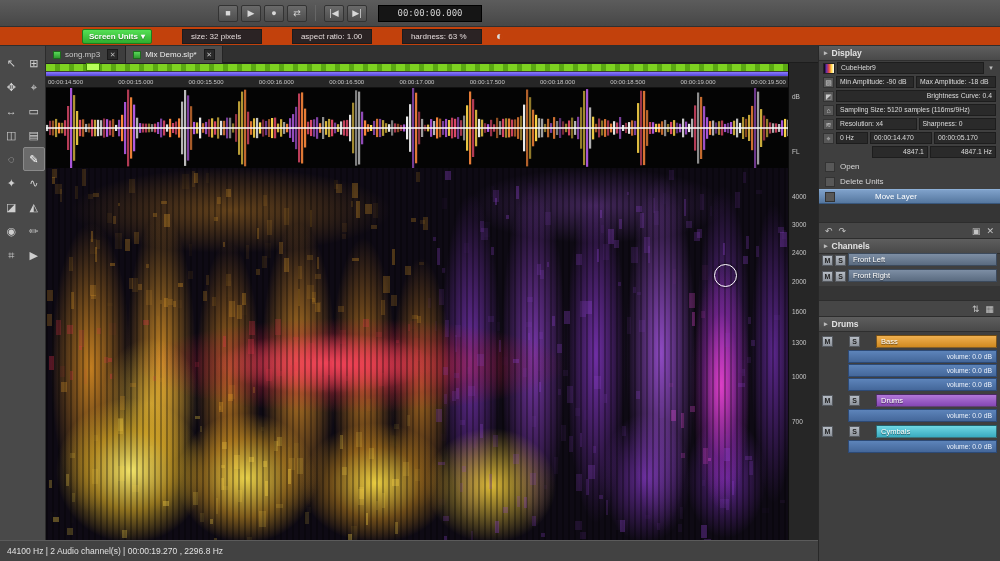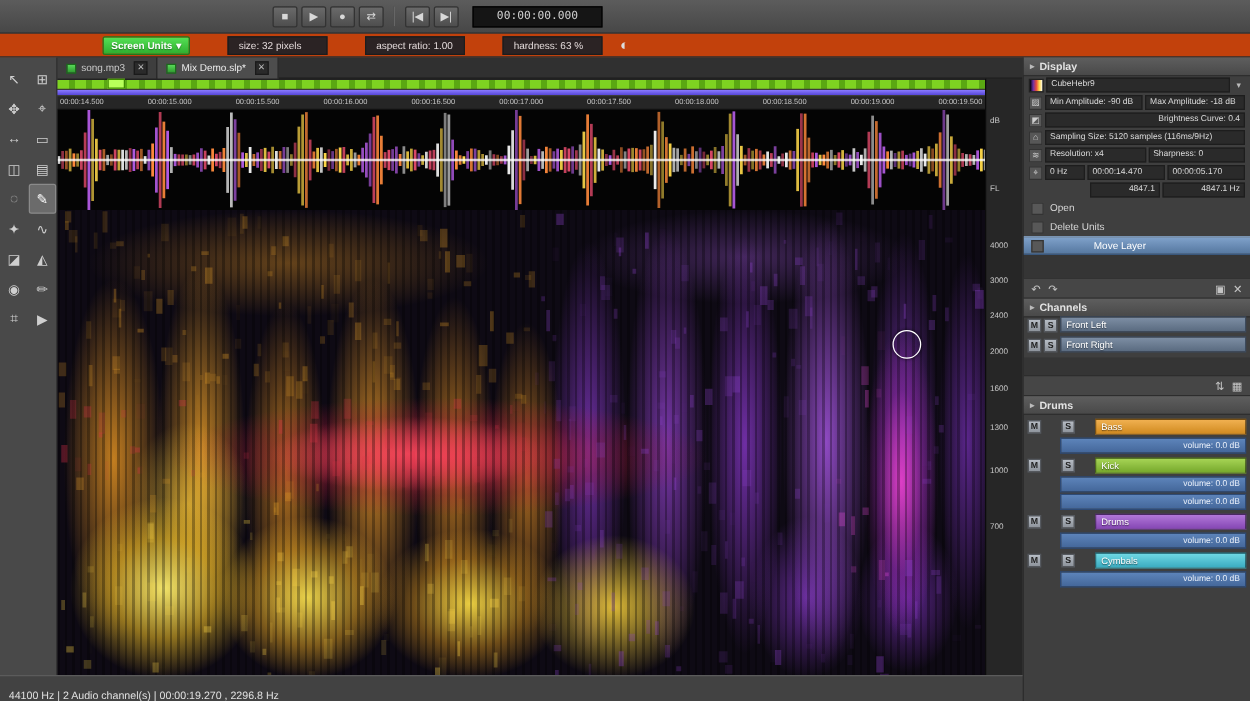--- a/index.html
+++ b/index.html
@@ -140,21 +140,21 @@
   .lb-guitar  { background:linear-gradient(#ef6c6c,#c93f3f); }
   .lb-drums   { background:linear-gradient(#b177d8,#8547b4); }
   .lb-cymbals { background:linear-gradient(#6fd8e4,#3aabc0); }
   .vrow { height:13px; margin:1px 3px 0 29px; background:linear-gradient(#5d84ba,#44679a);
           border:1px solid #2d4a76; display:flex; align-items:center; justify-content:flex-end;
           padding-right:4px; flex:0 0 13px; }
   .vrow span { font-size:6.8px; color:#eaf0fa; }
 
   
   #statusbar { position:absolute; left:0; top:540px; width:818px; height:21px; background:#424242;
-               border-top:1px solid #5b5b5b; display:flex; align-items:flex-end; padding-left:7px;
+               border-top:1px solid #5b5b5b; display:flex; align-items:center; padding-left:7px;
                font-size:8.5px; color:#e0e0e0; }
 
   
   #watermark { position:absolute; left:4px; top:2px; display:flex; align-items:center; gap:4px; z-index:50; }
   #wmlogo { width:40px; height:40px; border-radius:50%;
             background:conic-gradient(#28a8a0 0 130deg, #f08028 130deg 245deg, #efefef 245deg 360deg);
             display:flex; align-items:center; justify-content:center;
             box-shadow:0 1px 2px rgba(0,0,0,.4); }
   #wmlogo .inner { width:22px; height:22px; border-radius:50%; background:#fff;
                    display:flex; align-items:center; justify-content:center; }
@@ -1025,25 +1025,20 @@
 
     <div class="lrow">
       <span class="msbtn">M</span>
       <span class="msbtn">S</span>
       <div class="lbar lb-bass">Bass</div>
     </div>
     <div class="vrow">
       <span>volume: 0.0 dB</span>
     </div>
 
-    <div class="lrow">
-      <span class="msbtn">M</span>
-      <span class="msbtn">S</span>
-      <div class="lbar lb-kick">Kick</div>
-    </div>
     <div class="vrow">
       <span>volume: 0.0 dB</span>
     </div>
 
     <div class="vrow">
       <span>volume: 0.0 dB</span>
     </div>
 
     <div class="lrow">
       <span class="msbtn">M</span>

